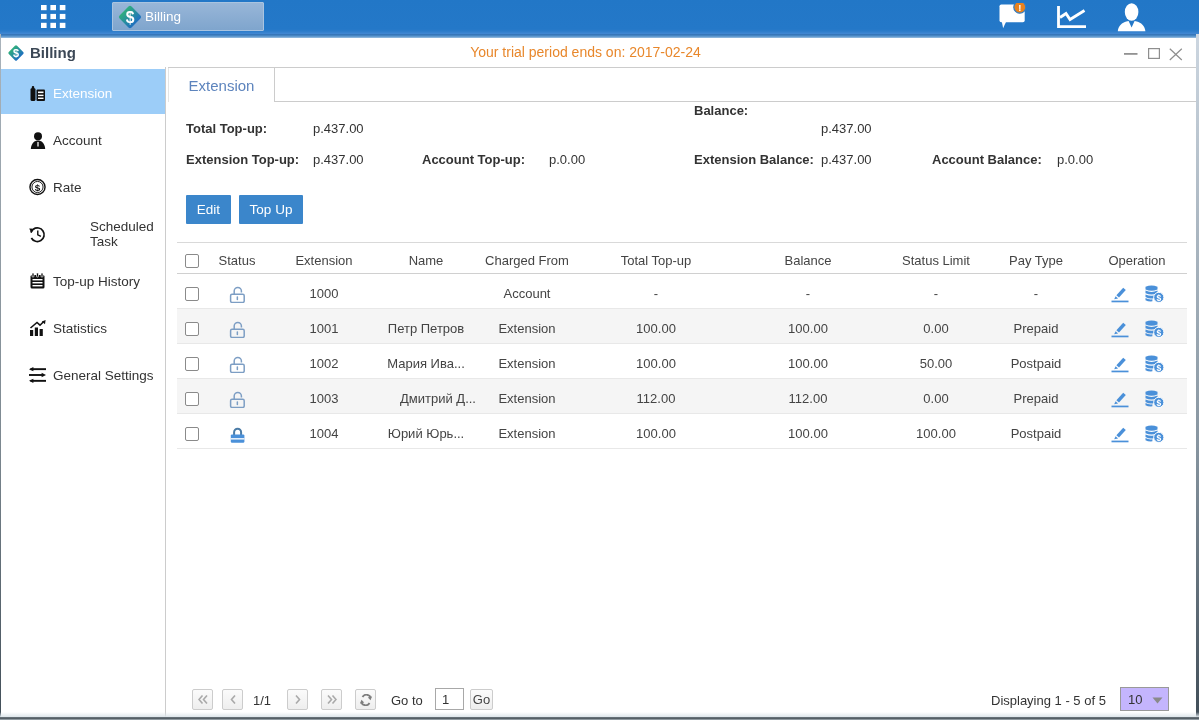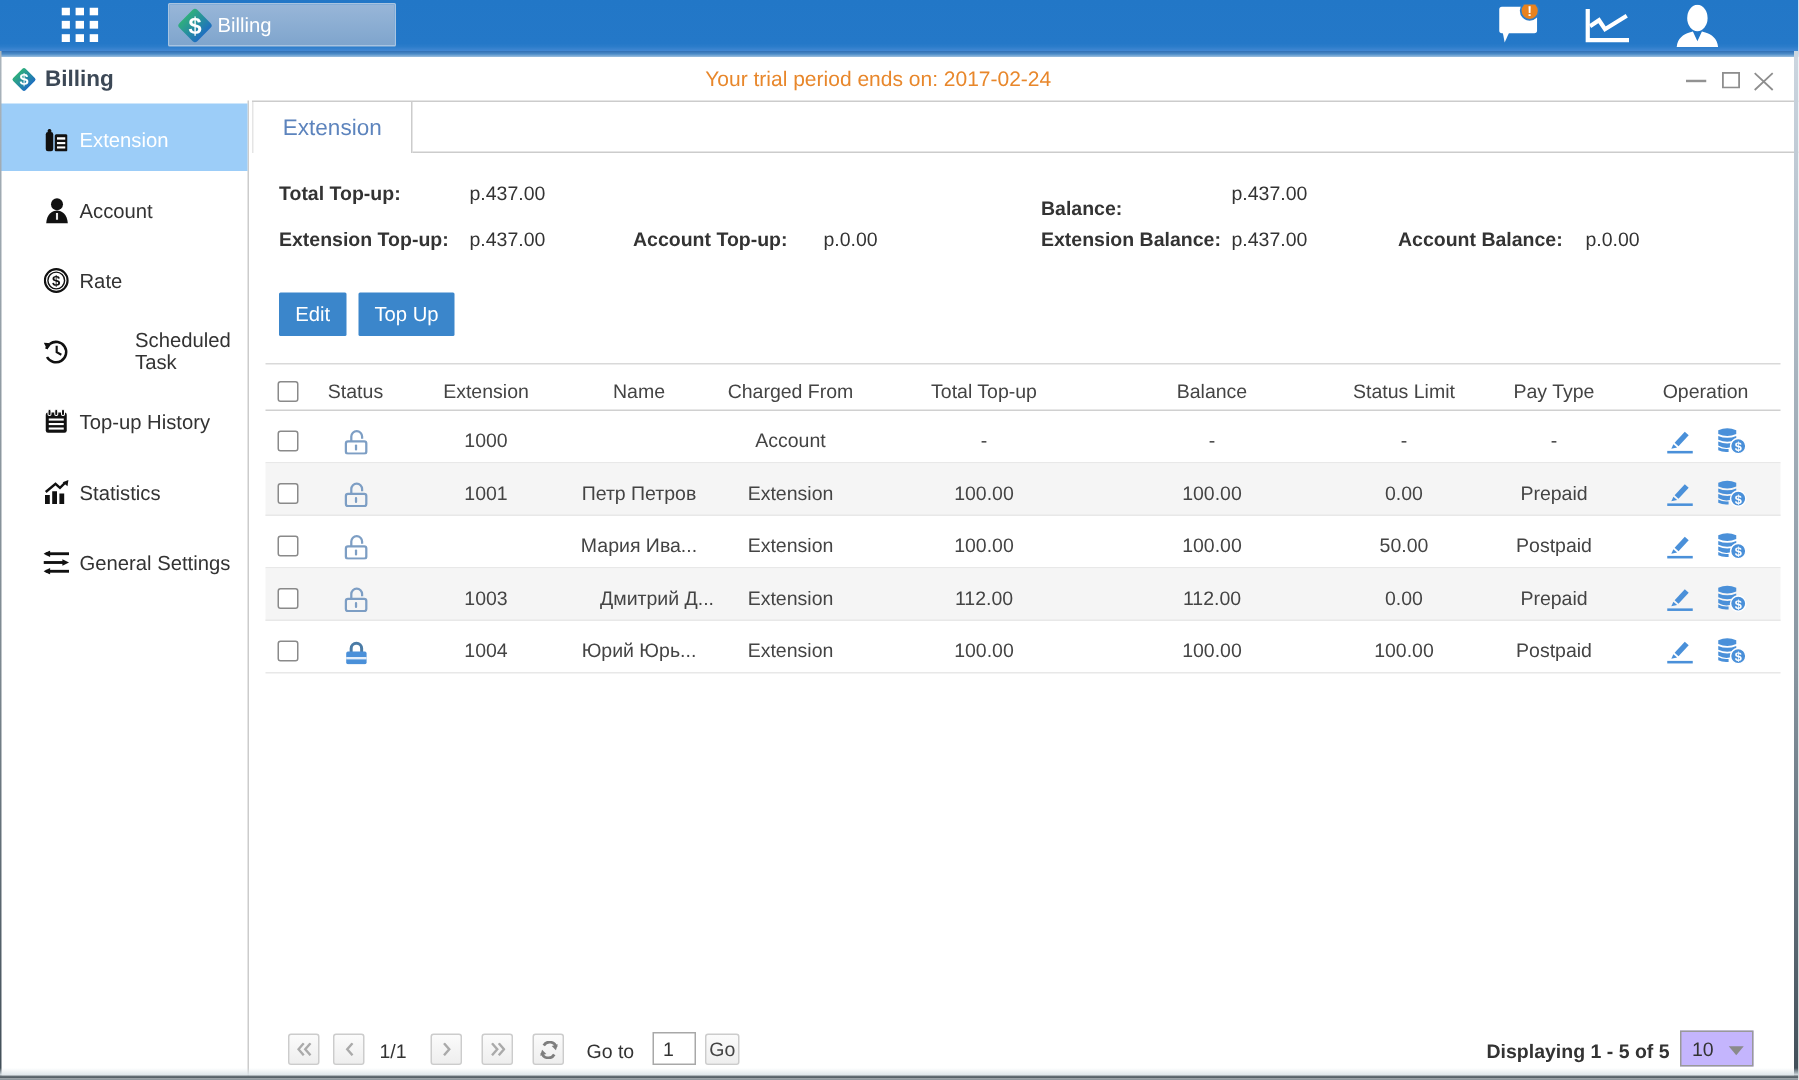--- a/index.html
+++ b/index.html
@@ -228,21 +228,21 @@
   </div>
 </div>
 
 <div id="tabbar">
   <div class="rest"></div>
   <div id="activetab">Extension</div>
 </div>
 
 <div class="statlbl" style="left:186px; top:121px;">Total Top-up:</div>
 <div class="statval" style="left:313px; top:121px;">p.437.00</div>
-<div class="statlbl" style="left:694px; top:131px;">Balance:</div>
+<div class="statlbl" style="left:694px; top:103px;">Balance:</div>
 <div class="statval" style="left:821px; top:121px;">p.437.00</div>
 
 <div class="statlbl" style="left:186px; top:152px;">Extension Top-up:</div>
 <div class="statval" style="left:313px; top:152px;">p.437.00</div>
 <div class="statlbl" style="left:422px; top:152px;">Account Top-up:</div>
 <div class="statval" style="left:549px; top:152px;">p.0.00</div>
 <div class="statlbl" style="left:694px; top:152px;">Extension Balance:</div>
 <div class="statval" style="left:821px; top:152px;">p.437.00</div>
 <div class="statlbl" style="left:932px; top:152px;">Account Balance:</div>
 <div class="statval" style="left:1057px; top:152px;">p.0.00</div>
@@ -358,20 +358,21 @@
       </div>
 <div class="cell" style="left:-5.0px;width:130px;">
         <svg width="17" height="18" viewBox="0 0 17 18">
           <g stroke="#7d9ec4" stroke-width="1.5" fill="none">
             <rect x="1.6" y="9.3" width="13.6" height="8.1" rx="1.4"></rect>
             <path d="M5.2 9.3 V6 a3.6 3.6 0 0 1 7.2 0 V7.5"></path>
           </g>
           <rect x="7.6" y="11.3" width="1.5" height="4" rx="0.7" fill="#7d9ec4"></rect>
         </svg>
       </div>
+<div class="cell" style="left:82.0px;width:130px;">1002</div>
 <div class="cell" style="left:184.0px;width:130px;">Мария Ива...</div>
 <div class="cell" style="left:285.0px;width:130px;">Extension</div>
 <div class="cell" style="left:414.0px;width:130px;">100.00</div>
 <div class="cell" style="left:566.0px;width:130px;">100.00</div>
 <div class="cell" style="left:694.0px;width:130px;">50.00</div>
 <div class="cell" style="left:794.0px;width:130px;">Postpaid</div>
 <div class="cell" style="left:895.0px;width:130px;">
         <span style="margin-right:14px;display:flex;">
           <svg width="20" height="20" viewBox="0 0 20 20">
             <g fill="#4a90d9">
@@ -508,21 +509,21 @@
 <div class="pgbtn" style="left:355px;">
       <svg width="14" height="12" viewBox="0 0 14 12">
         <path d="M2.2 7.8 a4.5 4.5 0 0 0 8.3 1.2 M11.8 4.2 a4.5 4.5 0 0 0 -8.3 -1.2" stroke="#7e7e7e" stroke-width="1.8" fill="none"></path>
         <path d="M12.9 2.2 L11.6 6.2 L8.8 3.4 Z" fill="#7e7e7e"></path>
         <path d="M1.1 9.8 L2.4 5.8 L5.2 8.6 Z" fill="#7e7e7e"></path>
       </svg>
     </div>
 <div class="pgtxt" style="left:391px;top:693px;">Go to</div>
 <div style="position:absolute;left:435px;top:688px;width:29px;height:22px;border:1px solid #a8a8a8;background:#fff;font-size:13px;color:#333;display:flex;align-items:center;padding-left:6px;">1</div>
 <div class="pgbtn" style="left:470px;width:23px;color:#444;font-size:13px;">Go</div>
-<div class="pgtxt" style="left:991px;top:693px;font-weight:bold;">Displaying 1 - 5 of 5</div>
+<div class="pgtxt" style="left:991px;top:693px;">Displaying 1 - 5 of 5</div>
 <div style="position:absolute;left:1120px;top:687px;width:49px;height:24px;border:1px solid #999;background:#c4b5fd;">
   <span style="position:absolute;left:7px;top:4px;font-size:13px;color:#333;">10</span>
   <svg style="position:absolute;right:5px;top:9px;" width="11" height="7" viewBox="0 0 11 7">
         <path d="M0.5 0.5 L10.5 0.5 L5.5 6.5 Z" fill="#8a8a8a"></path>
       </svg>
 </div>
 </div>
 
 <div id="leftedge"></div>
 <div id="rightedge"></div>

